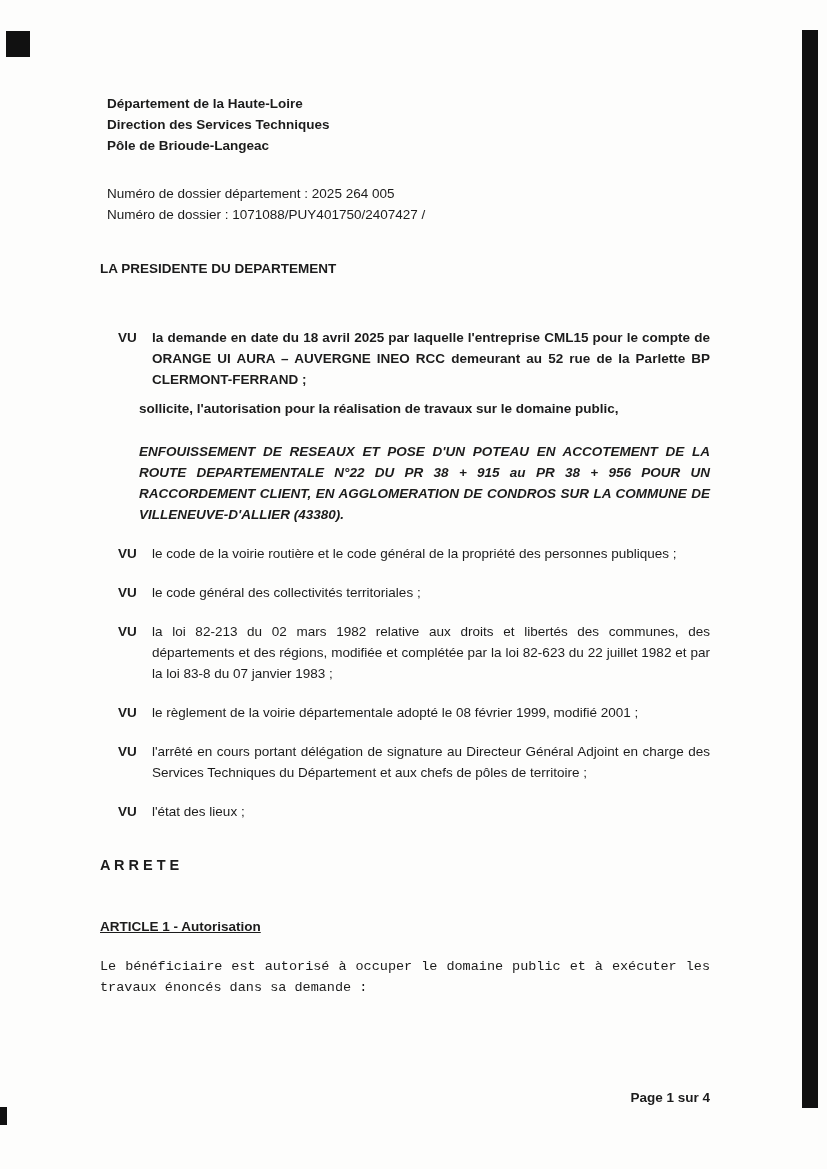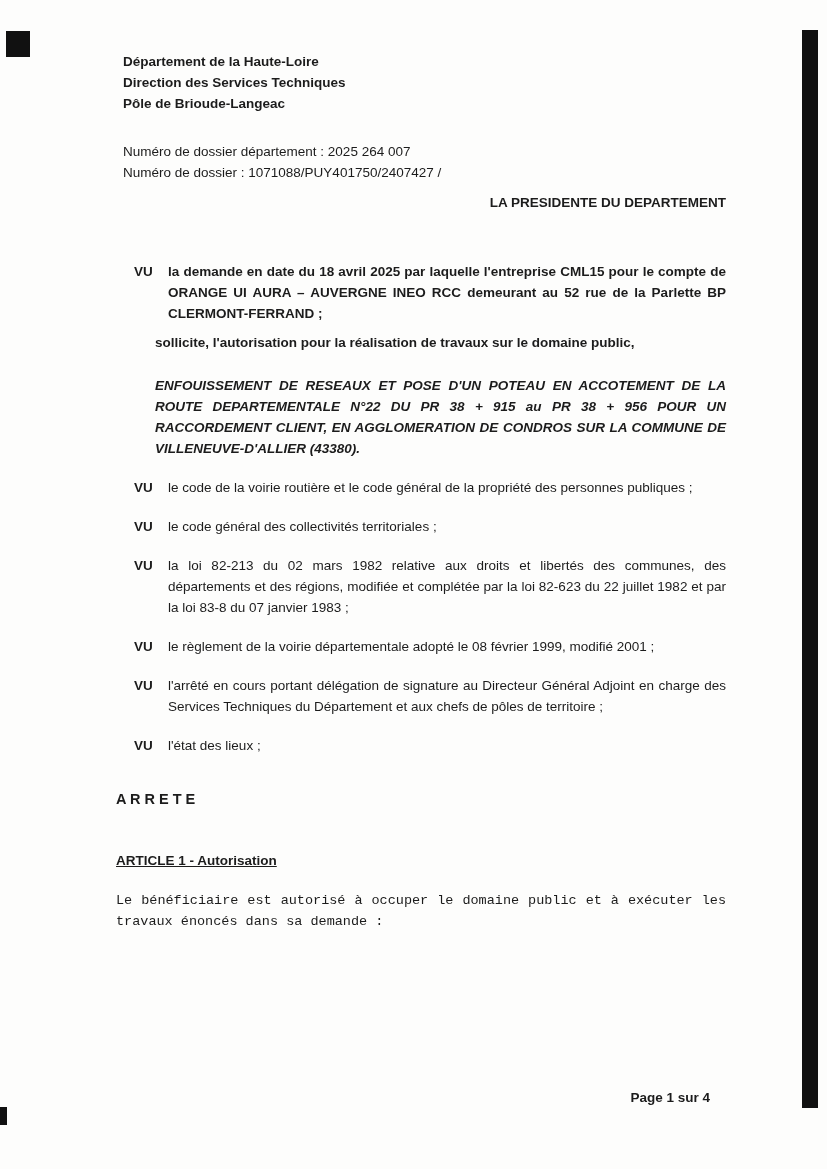--- a/index.html
+++ b/index.html
@@ -15,34 +15,34 @@
     background: #fdfdfc;
     color: #1c1c1c;
     font-family: "Liberation Sans", "DejaVu Sans", sans-serif;
     font-size: 13.5px;
     line-height: 21px;
     overflow: hidden;
   }
   .content {
     position: absolute;
     top: 0;
-    left: 116px;
+    left: 100px;
     width: 610px;
-    padding-top: 51px;
+    padding-top: 93px;
   }
   .letterhead { font-weight: bold; margin-left: 7px; }
   .dossier { margin-top: 27px; margin-left: 7px; }
   .doc-title {
     margin-top: 44px;
     text-align: center;
     font-weight: bold;
   }
   .doc-subtitle {
-    margin-top: 9px;
-    text-align: right;
+    margin-top: 33px;
+    text-align: left;
     font-weight: bold;
   }
   .vu-row {
     display: flex;
     margin-top: 18px;
     margin-left: 18px;
   }
   .vu-row.first { margin-top: 48px; }
   .vu-label {
     width: 34px;
@@ -103,21 +103,21 @@
 
   <div class="content">
 
     <div class="letterhead">
       <div>Département de la Haute-Loire</div>
       <div>Direction des Services Techniques</div>
       <div>Pôle de Brioude-Langeac</div>
     </div>
 
     <div class="dossier">
-      <div>Numéro de dossier département : 2025 264 007</div>
+      <div>Numéro de dossier département : 2025 264 005</div>
       <div>Numéro de dossier : 1071088/PUY401750/2407427 /</div>
     </div>
 
 
     <div class="doc-subtitle">LA PRESIDENTE DU DEPARTEMENT</div>
 
     <div class="vu-row first">
       <div class="vu-label">VU</div>
       <div class="vu-text bold">la demande en date du 18 avril 2025 par laquelle l'entreprise CML15 pour le compte de ORANGE UI AURA – AUVERGNE INEO RCC demeurant au 52 rue de la Parlette BP CLERMONT-FERRAND ;</div>
     </div>

